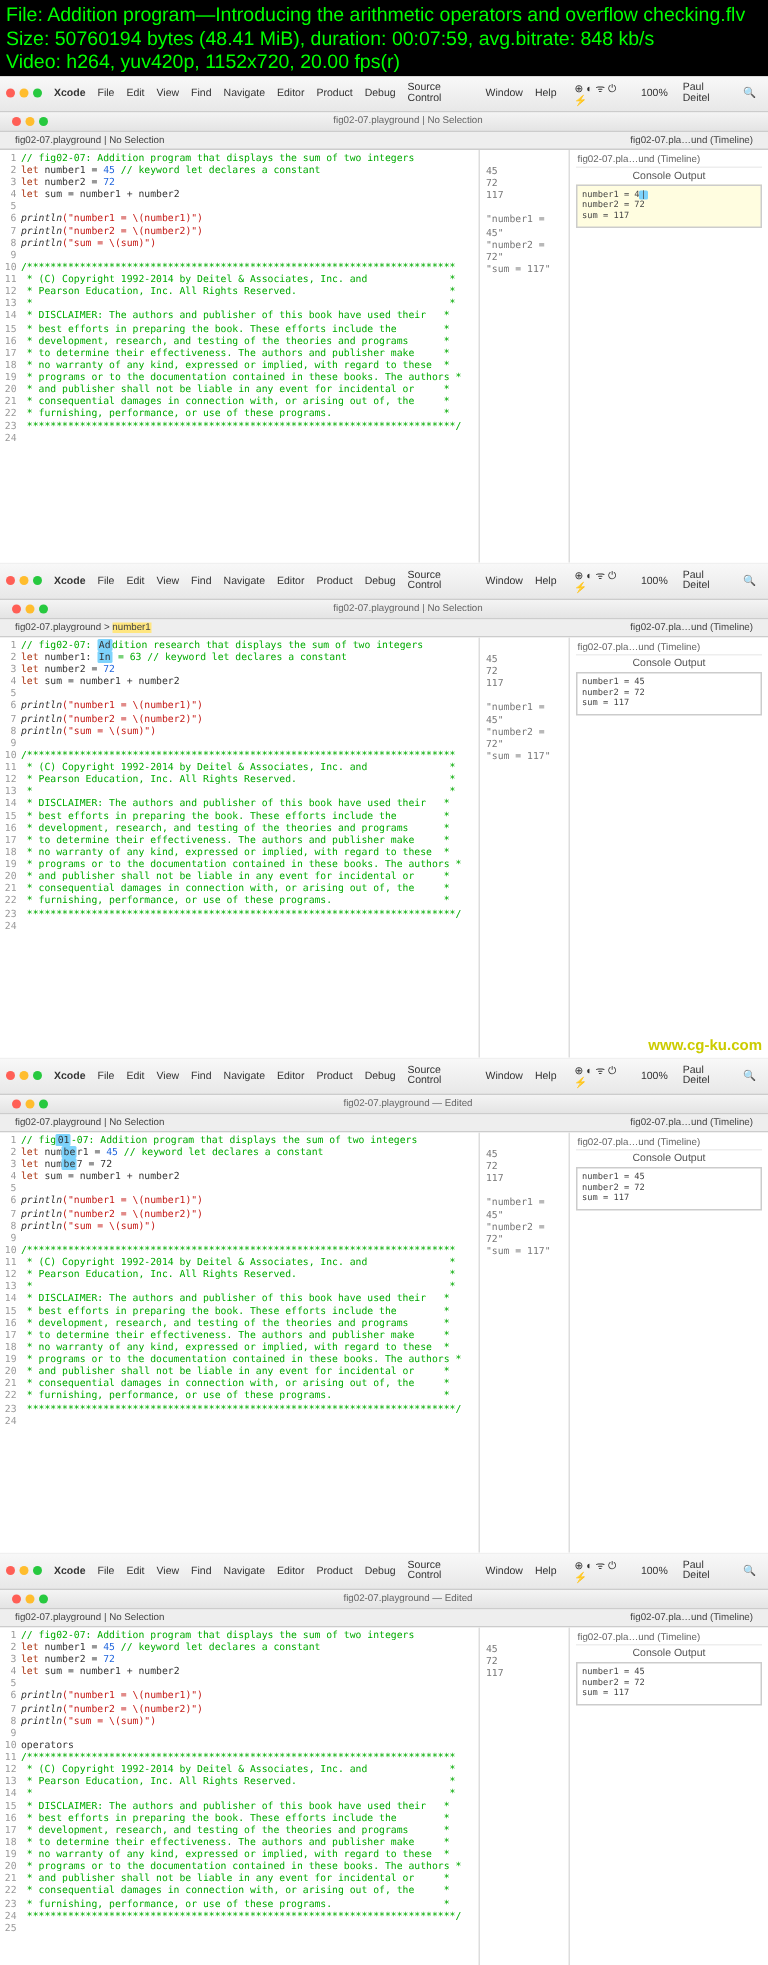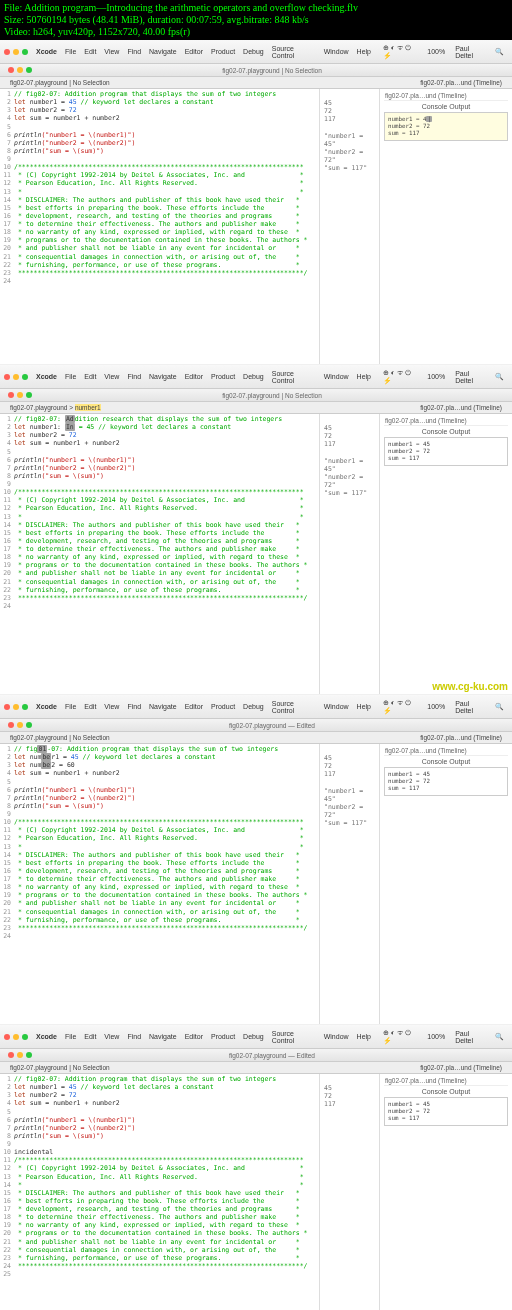--- a/index.html
+++ b/index.html
@@ -1,17 +1,17 @@
 <!DOCTYPE html>
 <html><head>
 <meta charset="utf-8">
 <style>
 * { margin: 0; padding: 0; box-sizing: border-box; }
 body { background: #f0f0f0; font-family: Helvetica, Arial, sans-serif; font-size: 8px; width: 512px; }
-.meta-info { background: #000; color: #0f0; padding: 2px 4px; font-family: Liberation Serif, serif; font-size: 10px; line-height: 1.2; }
+.meta-info { background: #000; color: #0f0; padding: 2px 4px; font-family: Liberation Sans, sans-serif; font-size: 13px; line-height: 1.2; }
 .panel { position: relative; background: #fff; margin-bottom: 1px; }
 .traffic { display: inline-flex; gap: 3px; padding: 2px 4px; vertical-align: middle; }
 .dot { width: 6px; height: 6px; border-radius: 50%; display: inline-block; }
 .red { background: #ff5f56; } .yellow { background: #ffbd2e; } .green { background: #27c93f; }
 .menubar { background: linear-gradient(#f8f8f8,#e8e8e8); border-bottom: 1px solid #ccc; font-size: 7px; display: flex; align-items: center; padding: 1px 0; }
 .menubar span { padding: 1px 4px; color: #333; }
 .menubar .app { font-weight: bold; }
 .menubar .right { margin-left: auto; display: flex; align-items: center; color: #555; gap: 2px; padding-right: 4px; }
 .secondbar { background: linear-gradient(#f4f4f4,#e4e4e4); border-bottom: 1px solid #ccc; font-size: 6.5px; display: flex; align-items: center; padding: 1px 4px; color: #666; }
 .secondbar .center { margin: 0 auto; }
@@ -27,31 +27,31 @@
 .c-id { color: #333; font-style: italic; }
 .c-str { color: #c41a16; }
 .c-num { color: #26d; }
 .midcol { flex: 0 0 60px; background: #fff; border-right: 1px solid #ddd; font-family: Menlo, monospace; font-size: 6.5px; padding: 2px 4px; color: #777; line-height: 1.25; }
 .midcol .v { display:block; }
 .assist { flex: 1; background: #fff; position: relative; padding: 2px 4px; }
 .assist-tab { font-size: 6.5px; color: #666; border-bottom: 1px solid #eee; padding: 1px; }
 .console-title { text-align: center; font-size: 7px; color: #555; padding: 2px; }
 .console-box { border: 1px solid #ccc; font-family: Menlo, monospace; font-size: 5.8px; padding: 3px; color: #444; line-height: 1.2; }
 .console-box.hl { background: #fffde0; }
-.hl-mark { background: #a3a3a3; padding: 0 1px; border-radius: 1px; }
+.hl-mark { background: #7dd3fc; padding: 0 1px; border-radius: 1px; }
 .watermark { position: absolute; bottom: 2px; right: 4px; color: #cccc00; font-size: 10px; font-weight: bold; pointer-events: none; }
 .icons { font-size: 7px; }
 </style>
 </head>
 <body>
 
 <div class="meta-info">
   <div>File: Addition program—Introducing the arithmetic operators and overflow checking.flv</div>
   <div>Size: 50760194 bytes (48.41 MiB), duration: 00:07:59, avg.bitrate: 848 kb/s</div>
-  <div>Video: h264, yuv420p, 1152x720, 40.00 fps(r)</div>
+  <div>Video: h264, yuv420p, 1152x720, 20.00 fps(r)</div>
 </div>
 
 <div class="panel">
   <div class="menubar">
     <span class="traffic">
         <i class="dot red"></i>
         <i class="dot yellow"></i>
         <i class="dot green"></i>
       </span>
     <span class="app">Xcode</span>
@@ -245,21 +245,21 @@
     <span style="margin-left:auto" class="tab">fig02-07.pla…und (Timeline)</span>
   </div>
   <div class="split" style="height:280px">
     <div class="editor">
       <div class="gutter-line">
           <span class="ln">1</span>
           <span class="code"><span class="c-comment">// fig02-07: </span><span class="hl-mark">Ad</span><span class="c-comment">dition research that displays the sum of two integers</span></span>
         </div>
       <div class="gutter-line">
           <span class="ln">2</span>
-          <span class="code"><span class="c-key">let</span><span> number1: </span><span class="hl-mark">In</span><span class="c-comment"> = 45 // keyword let declares a constant</span></span>
+          <span class="code"><span class="c-key">let</span><span> number1: </span><span class="hl-mark">In</span><span class="c-comment"> = 63 // keyword let declares a constant</span></span>
         </div>
       <div class="gutter-line">
           <span class="ln">3</span>
           <span class="code"><span class="c-key">let</span><span> number2 = </span><span class="c-num">72</span></span>
         </div>
       <div class="gutter-line">
           <span class="ln">4</span>
           <span class="code"><span class="c-key">let</span><span> sum = number1 + number2</span></span>
         </div>
       <div class="gutter-line">
@@ -409,21 +409,21 @@
       <div class="gutter-line">
           <span class="ln">1</span>
           <span class="code"><span class="c-comment">// fig</span><span class="hl-mark">01</span><span class="c-comment">-07: Addition program that displays the sum of two integers</span></span>
         </div>
       <div class="gutter-line">
           <span class="ln">2</span>
           <span class="code"><span class="c-key">let</span> num<span class="hl-mark">be</span>r1 = <span class="c-num">45</span><span class="c-comment"> // keyword let declares a constant</span></span>
         </div>
       <div class="gutter-line">
           <span class="ln">3</span>
-          <span class="code"><span class="c-key">let</span><span> num</span><span class="hl-mark">be</span><span>2 = 60</span></span>
+          <span class="code"><span class="c-key">let</span><span> num</span><span class="hl-mark">be</span><span>7 = 72</span></span>
         </div>
       <div class="gutter-line">
           <span class="ln">4</span>
           <span class="code"><span class="c-key">let</span><span> sum = number1 + number2</span></span>
         </div>
       <div class="gutter-line">
           <span class="ln">5</span>
           <span class="code"> </span>
         </div>
       <div class="gutter-line">
@@ -596,21 +596,21 @@
       <div class="gutter-line">
           <span class="ln">8</span>
           <span class="code"><span class="c-id">println</span><span class="c-str">("sum = \(sum)")</span></span>
         </div>
       <div class="gutter-line">
           <span class="ln">9</span>
           <span class="code"> </span>
         </div>
       <div class="gutter-line">
           <span class="ln">10</span>
-          <span class="code">incidental</span>
+          <span class="code">operators</span>
         </div>
       <div class="gutter-line">
           <span class="ln">11</span>
           <span class="code c-comment">/*************************************************************************</span>
         </div>
       <div class="gutter-line">
           <span class="ln">12</span>
           <span class="code c-comment"> * (C) Copyright 1992-2014 by Deitel &amp; Associates, Inc. and              *</span>
         </div>
       <div class="gutter-line">

